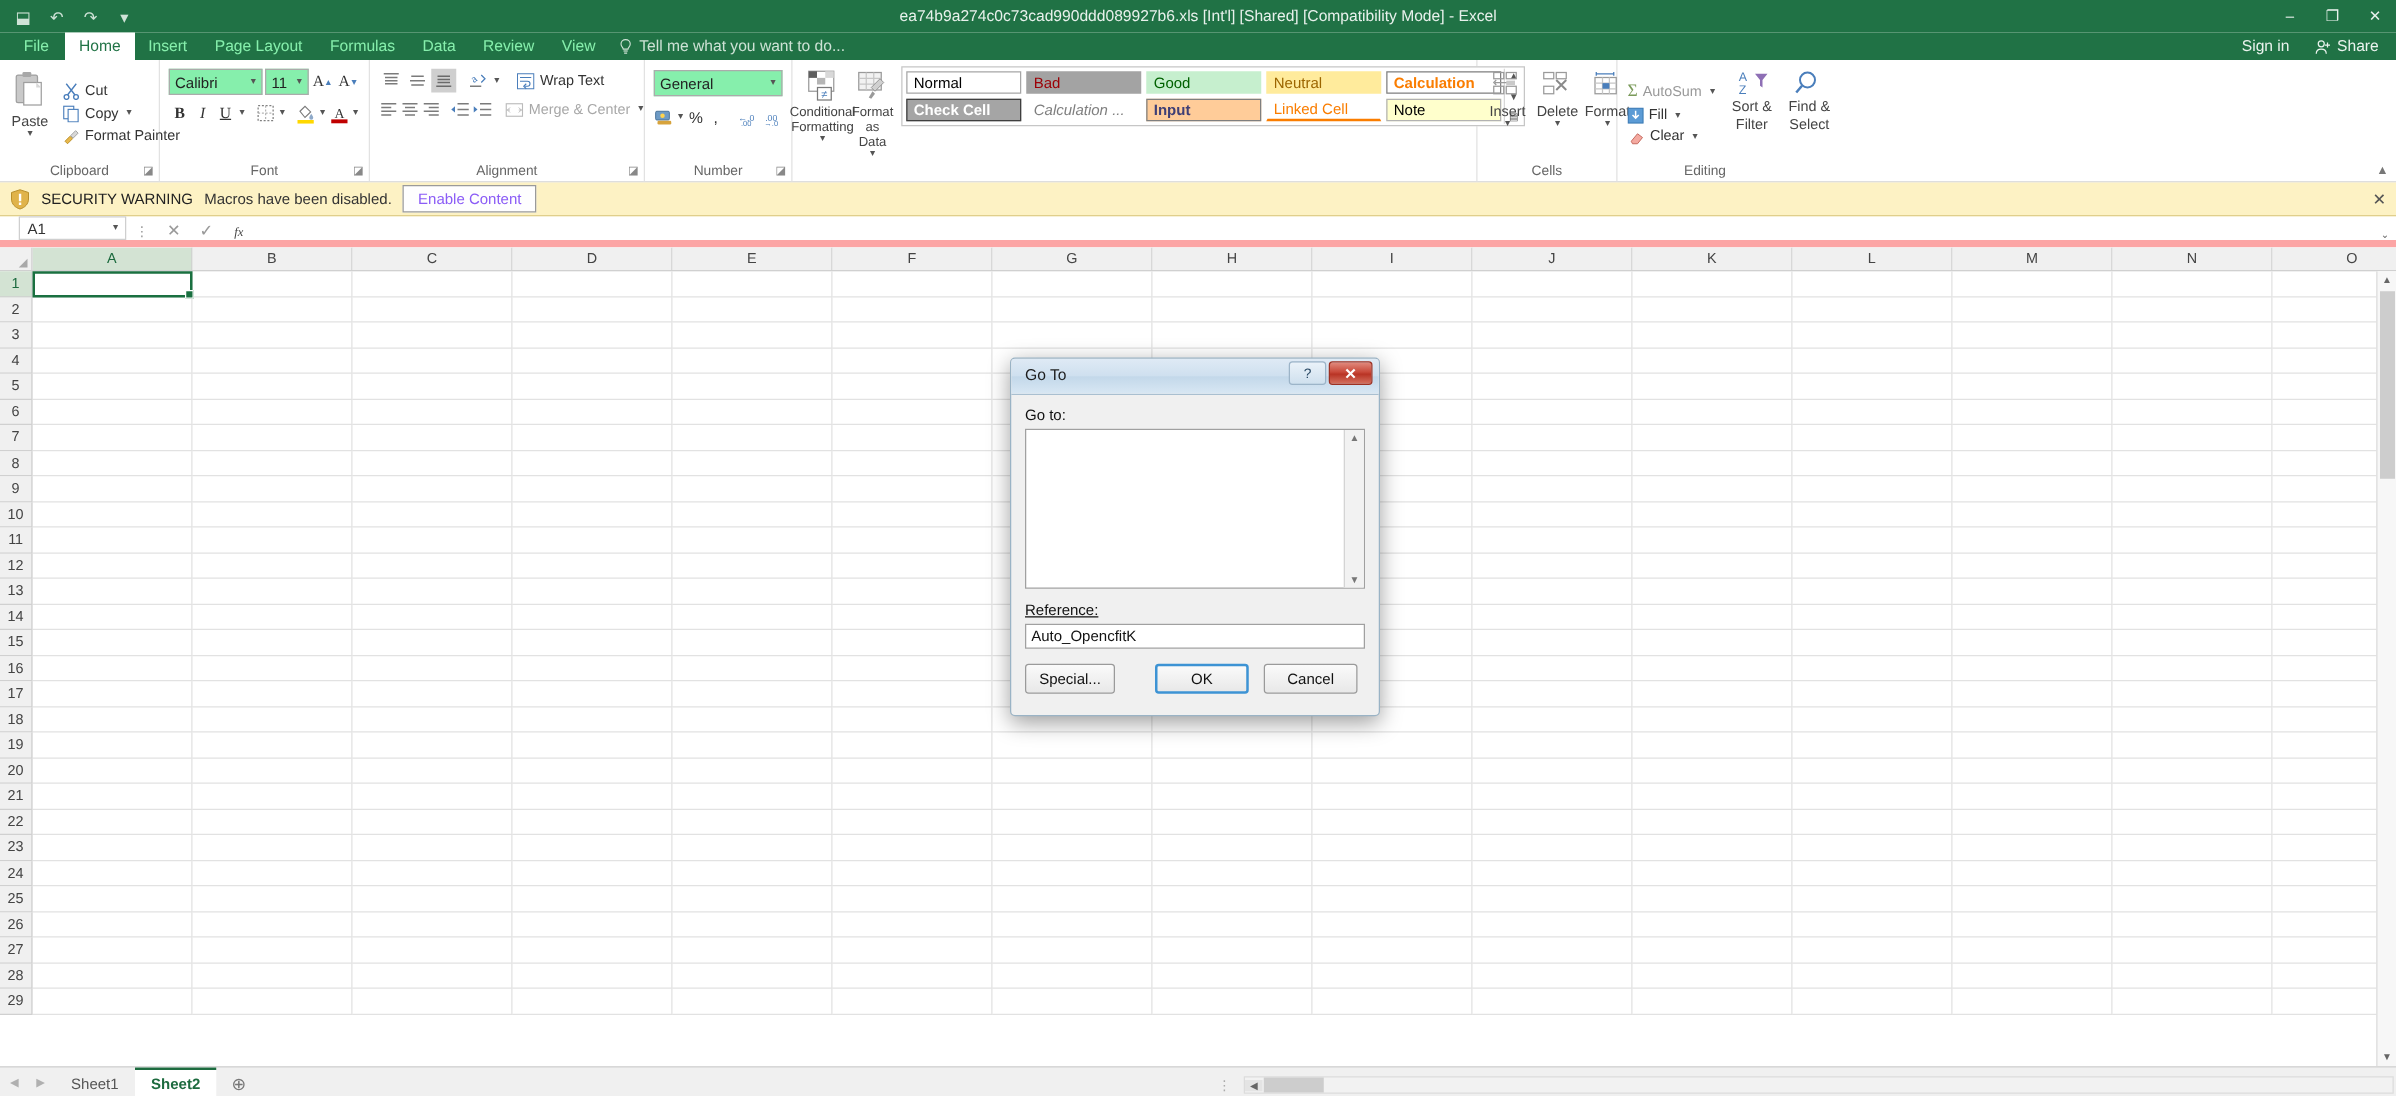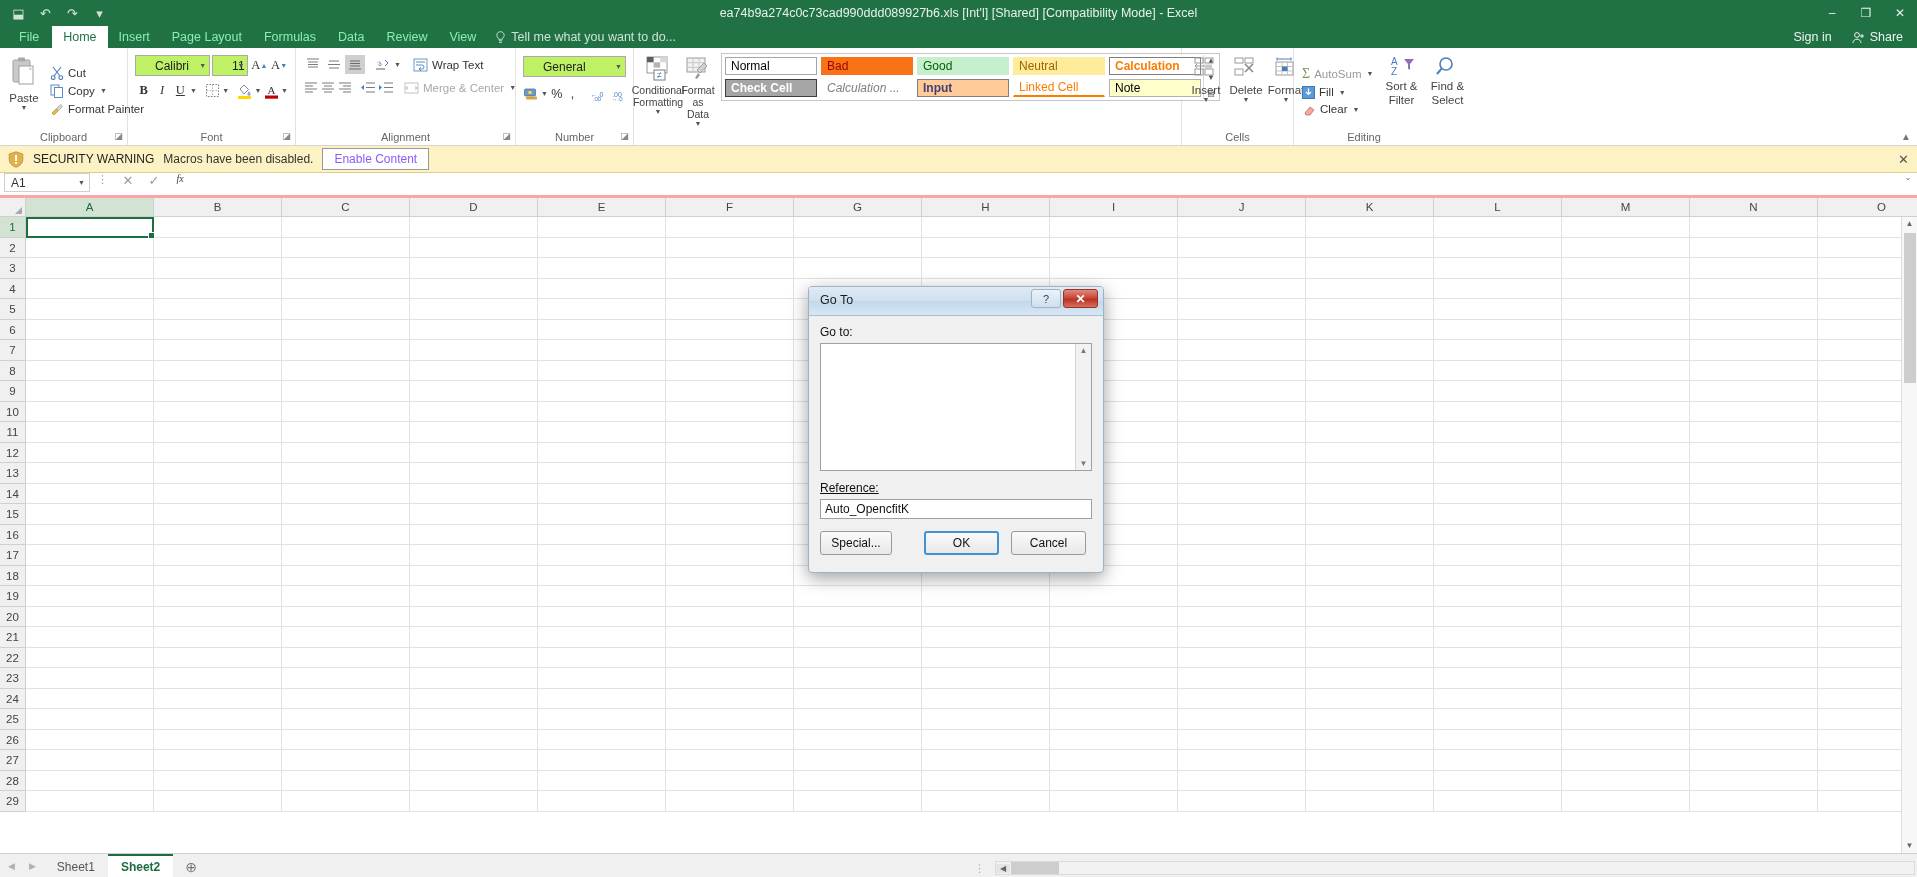--- a/index.html
+++ b/index.html
@@ -85,23 +85,23 @@
   }
   .sep { width: 1px; background: #e0e0e0; margin: 3px 2px; }
   
   #grp-clipboard { width: 128px; }
   #clip-right { display: flex; flex-direction: column; justify-content: center; padding-left: 2px;}
   
   #grp-font { width: 168px; }
   .font-row1 { display: flex; align-items: center; gap: 2px; padding: 2px 3px; }
   .font-row2 { display: flex; align-items: center; gap: 1px; padding: 2px 3px; }
   .combo {
-    height: 21px; border: 1px solid #ababab; background: #bef264;
+    height: 21px; border: 1px solid #ababab; background: #86efac;
     display: flex; align-items: center; font-size: 12px; color: #222;
-    padding-left: 19px; position: relative;
+    padding-left: 4px; position: relative;
   }
   .combo .arw { position: absolute; right: 3px; font-size: 7px; color: #555; }
   .fbtn {
     width: 22px; height: 21px; display: flex; align-items: center;
     justify-content: center; font-size: 12.5px; color: #333; cursor: default;
   }
   .fbtn.bold { font-weight: bold; font-family: "Liberation Serif", serif;}
   .fbtn.ital { font-style: italic; font-family: "Liberation Serif", serif;}
   .fbtn.undl { text-decoration: underline; font-family: "Liberation Serif", serif;}
   .caretd { font-size: 7px; color: #555; width: 9px; text-align:center; }
@@ -141,22 +141,22 @@
   }
   #secbar .warn-title { font-size: 12px; color: #222; }
   #secbar .warn-msg { font-size: 12px; color: #333; }
   #enable-content {
     border: 1px solid #9a9a9a; background: #fefefe; font-size: 12px;
     padding: 3px 11px; cursor: default; color: #8b5cf6;
   }
   #secbar-close { position: absolute; right: 8px; font-size: 13px; color: #555; cursor: default; }
   
   #fbar {
-    height: 25px; background: #fff; border-bottom: 3px solid #fca5a5;
-    display: flex; align-items: flex-start;
+    height: 25px; background: #fff; border-bottom: 6px solid #fca5a5;
+    display: flex; align-items: flex-end; padding-left: 11px;
   }
   #namebox {
     width: 86px; height: 19px; margin-left: 4px; border: 1px solid #cfcfcf;
     display: flex; align-items: center; font-size: 12px; color: #333;
     padding-left: 6px; position: relative; background:#fff;
   }
   #namebox .arw { position: absolute; right: 4px; font-size: 7px; color: #555; }
   #fbar .vdots { color: #999; padding: 0 7px; font-size: 11px; letter-spacing: 0; }
   #fbar .fb-ico { width: 26px; text-align: center; color: #9a9a9a; font-size: 13px; }
   #fbar .fb-fx { width: 26px; text-align: center; color: #444; font-size: 10px; font-style: italic; font-family:"Liberation Serif",serif;}
@@ -582,21 +582,21 @@
         </svg>
         <span class="lbl" style="font-size:10.5px;">Format as Data</span>
         <span class="caretd">▼</span>
       </div>
       <div id="style-gallery">
         <div class="sg-col">
           <div class="style-cell" style="background:#ffffff;color:#000;border-color:#a6a6a6;">Normal</div>
           <div class="style-cell" style="background:#a5a5a5;color:#fff;border-color:#3f3f3f;font-weight:bold;">Check Cell</div>
         </div>
         <div class="sg-col">
-          <div class="style-cell" style="background:#f97316;color:#9c0006;">Bad</div>
+          <div class="style-cell" style="background:#a3a3a3;color:#9c0006;">Bad</div>
           <div class="style-cell" style="background:#fff;color:#7f7f7f;font-style:italic;">Calculation ...</div>
         </div>
         <div class="sg-col">
           <div class="style-cell" style="background:#c6efce;color:#006100;">Good</div>
           <div class="style-cell" style="background:#ffcc99;color:#3f3f76;border-color:#7f7f7f;font-weight:bold;">Input</div>
         </div>
         <div class="sg-col">
           <div class="style-cell" style="background:#ffeb9c;color:#9c6500;">Neutral</div>
           <div class="style-cell" style="background:#fff;color:#fa7d00;border-bottom:2px double #fa7d00;">Linked Cell</div>
         </div>

